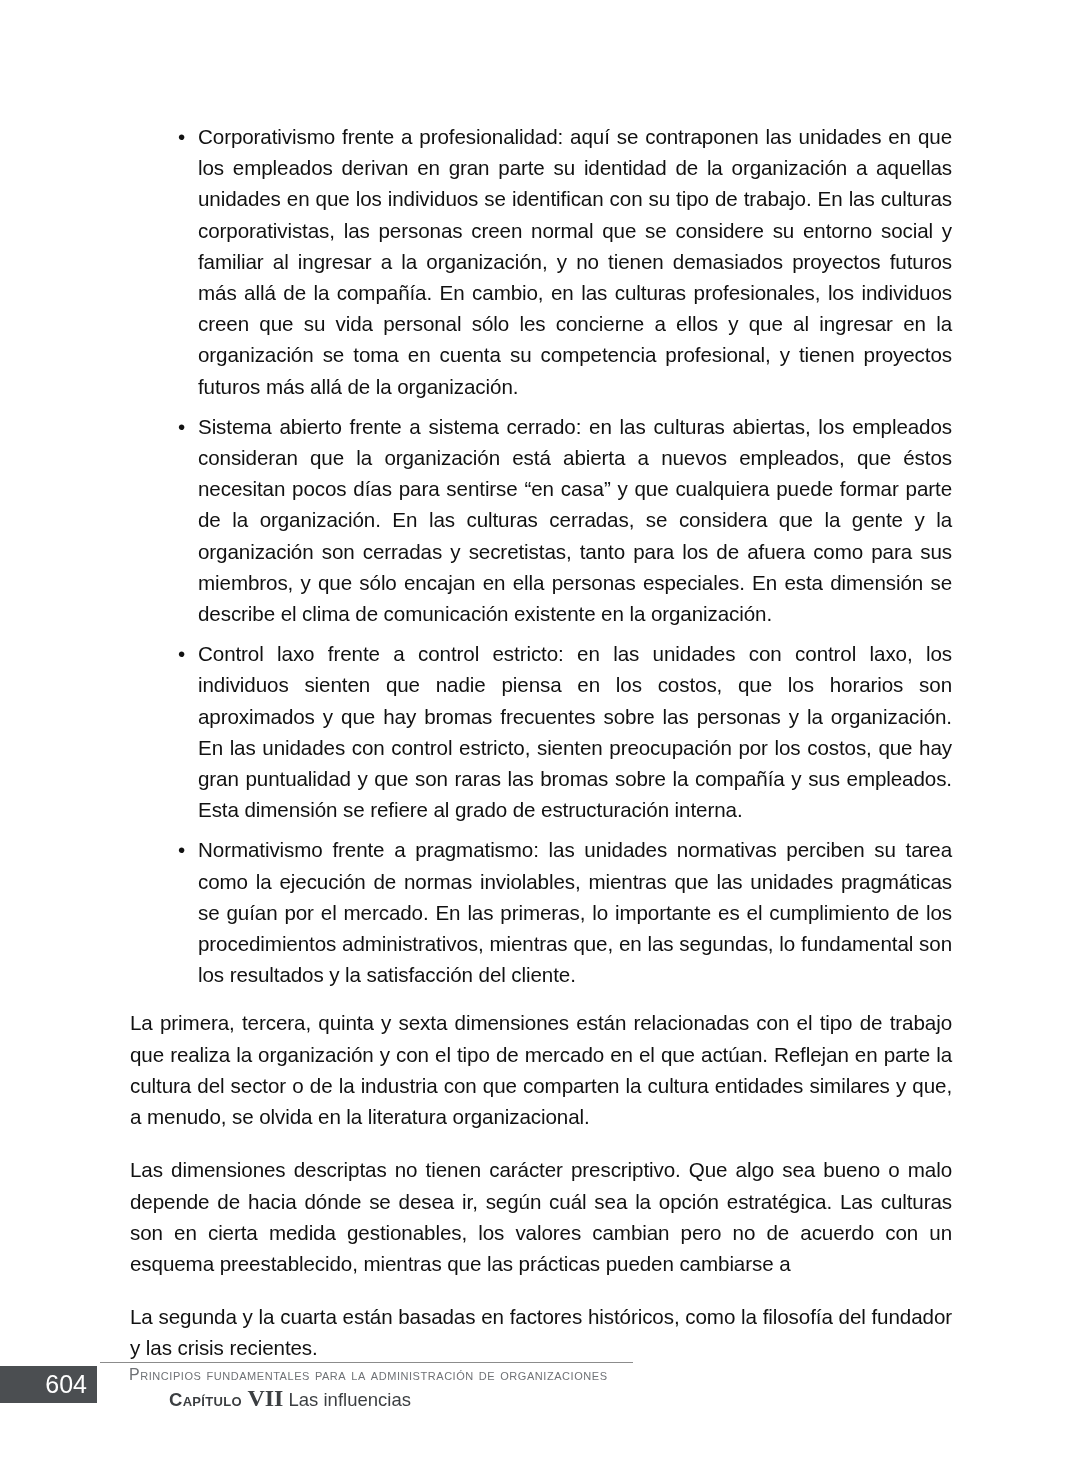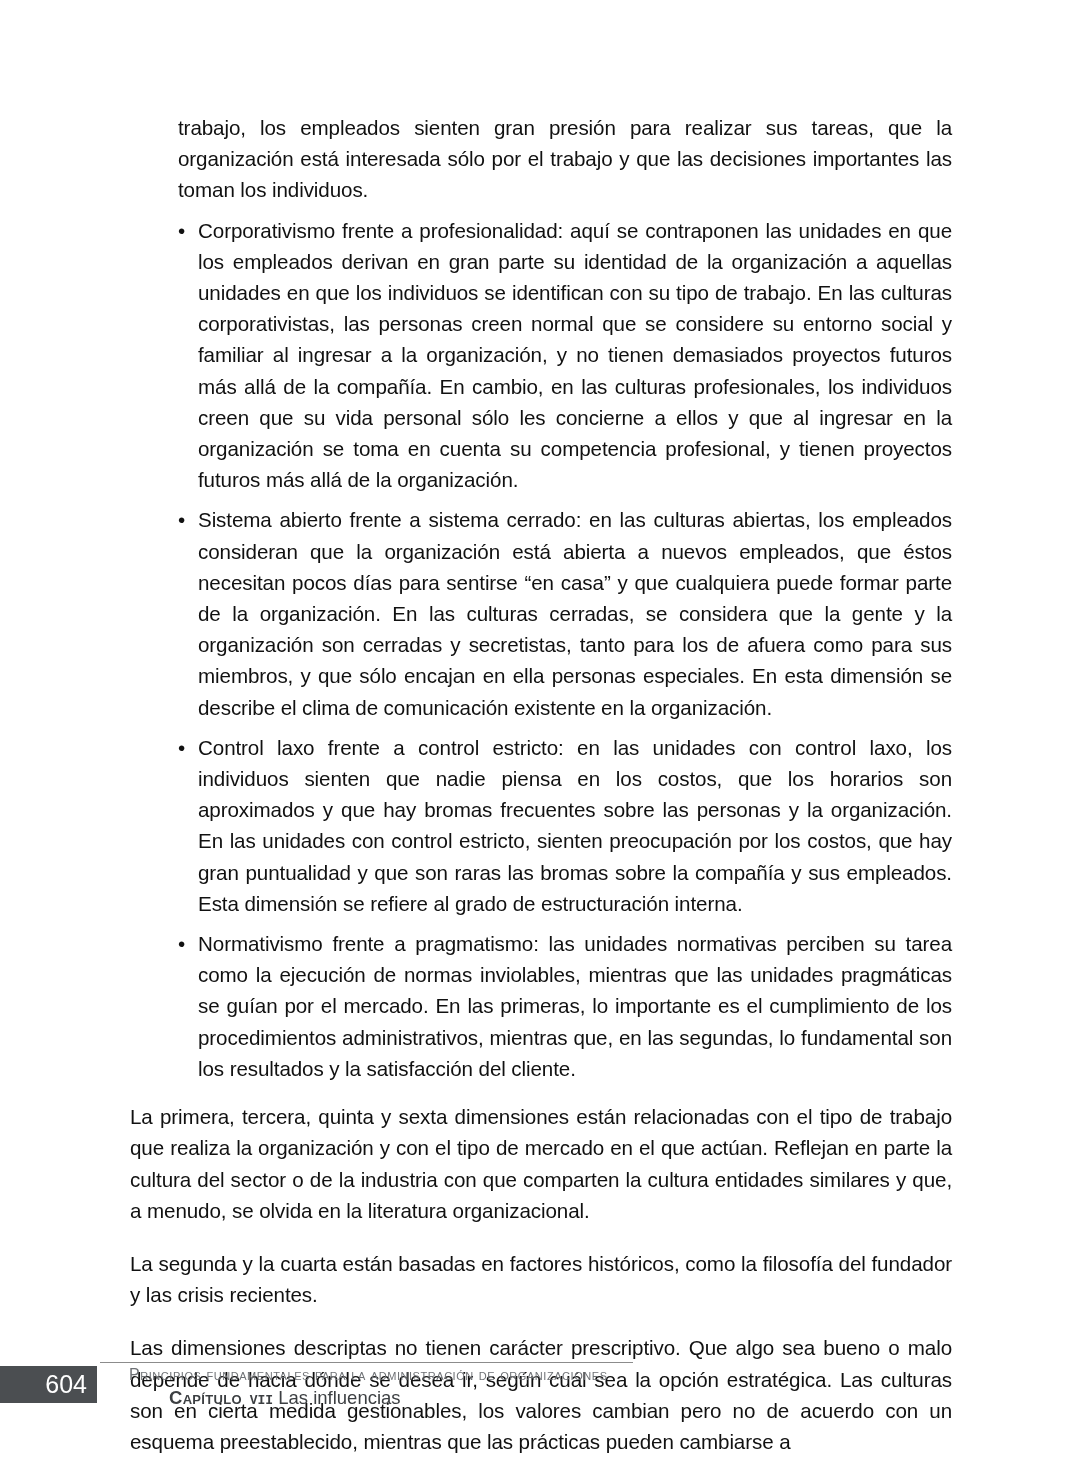--- a/index.html
+++ b/index.html
@@ -130,37 +130,36 @@
     white-space: nowrap;
     margin-top: 1px;
   }
   .fl2-caps {
     font-weight: bold;
     font-variant: small-caps;
     letter-spacing: 0.3px;
     margin-left: 40px;
   }
   .fl2-roman {
-    font-family: Liberation Mono, monospace;
+    font-family: Liberation Serif, serif;
     font-weight: bold;
-    font-size: 13px;
+    font-size: 24px;
   }
   .fl2-rest {
     font-weight: normal;
     text-align: center;
   }
 </style>
 </head>
 <body>
 
 <div class="page">
 
   <div class="content">
 
-    <p class="para lead-para">trabajo, los empleados sienten gran presión para realizar sus tareas, que la organización está interesada sólo por el trabajo y que las decisiones importantes las toman los individuos.</p>
 
     <ul class="bullet-list">
 
       <li class="bullet-item para">
         <span class="bullet-dot">•</span><span class="bullet-term">Corporativismo frente a profesionalidad:</span><span> aquí se contraponen las unidades en que los empleados derivan en gran parte su identidad de la organización a aquellas unidades en que los individuos se identifican con su tipo de trabajo. En las culturas corporativistas, las personas creen normal que se considere su entorno social y familiar al ingresar a la organización, y no tienen demasiados proyectos futuros más allá de la compañía. En cambio, en las culturas profesionales, los individuos creen que su vida personal sólo les concierne a ellos y que al ingresar en la organización se toma en cuenta su competencia profesional, y tienen proyectos futuros más allá de la organización.</span>
       </li>
 
       <li class="bullet-item para">
         <span class="bullet-dot">•</span><span class="bullet-term">Sistema abierto frente a sistema cerrado:</span><span> en las culturas abiertas, los empleados consideran que la organización está abierta a nuevos empleados, que éstos necesitan pocos días para sentirse “en casa” y que cualquiera puede formar parte de la organización. En las culturas cerradas, se considera que la gente y la organización son cerradas y secretistas, tanto para los de afuera como para sus miembros, y que sólo encajan en ella personas especiales. En esta dimensión se describe el clima de comunicación existente en la organización.</span>
       </li>
@@ -170,22 +169,22 @@
       </li>
 
       <li class="bullet-item para">
         <span class="bullet-dot">•</span><span class="bullet-term">Normativismo frente a pragmatismo:</span><span> las unidades normativas perciben su tarea como la ejecución de normas inviolables, mientras que las unidades pragmáticas se guían por el mercado. En las primeras, lo importante es el cumplimiento de los procedimientos administrativos, mientras que, en las segundas, lo fundamental son los resultados y la satisfacción del cliente.</span>
       </li>
 
     </ul>
 
     <div class="body-block">
       <p class="para body-para">La primera, tercera, quinta y sexta dimensiones están relacionadas con el tipo de trabajo que realiza la organización y con el tipo de mercado en el que actúan. Reflejan en parte la cultura del sector o de la industria con que comparten la cultura entidades similares y que, a menudo, se olvida en la literatura organizacional.</p>
+      <p class="para body-para">Las dimensiones descriptas no tienen carácter prescriptivo. Que algo sea bueno o malo depende de hacia dónde se desea ir, según cuál sea la opción estratégica. Las culturas son en cierta medida gestionables, los valores cambian pero no de acuerdo con un esquema preestablecido, mientras que las prácticas pueden cambiarse a</p>
       <p class="para body-para">La segunda y la cuarta están basadas en factores históricos, como la filosofía del fundador y las crisis recientes.</p>
-      <p class="para body-para">Las dimensiones descriptas no tienen carácter prescriptivo. Que algo sea bueno o malo depende de hacia dónde se desea ir, según cuál sea la opción estratégica. Las culturas son en cierta medida gestionables, los valores cambian pero no de acuerdo con un esquema preestablecido, mientras que las prácticas pueden cambiarse a</p>
     </div>
 
   </div>
 
   <div class="footer">
     <div class="footer-rule"></div>
 
     <div class="page-num-box">
       <span class="page-num">604</span>
     </div>

